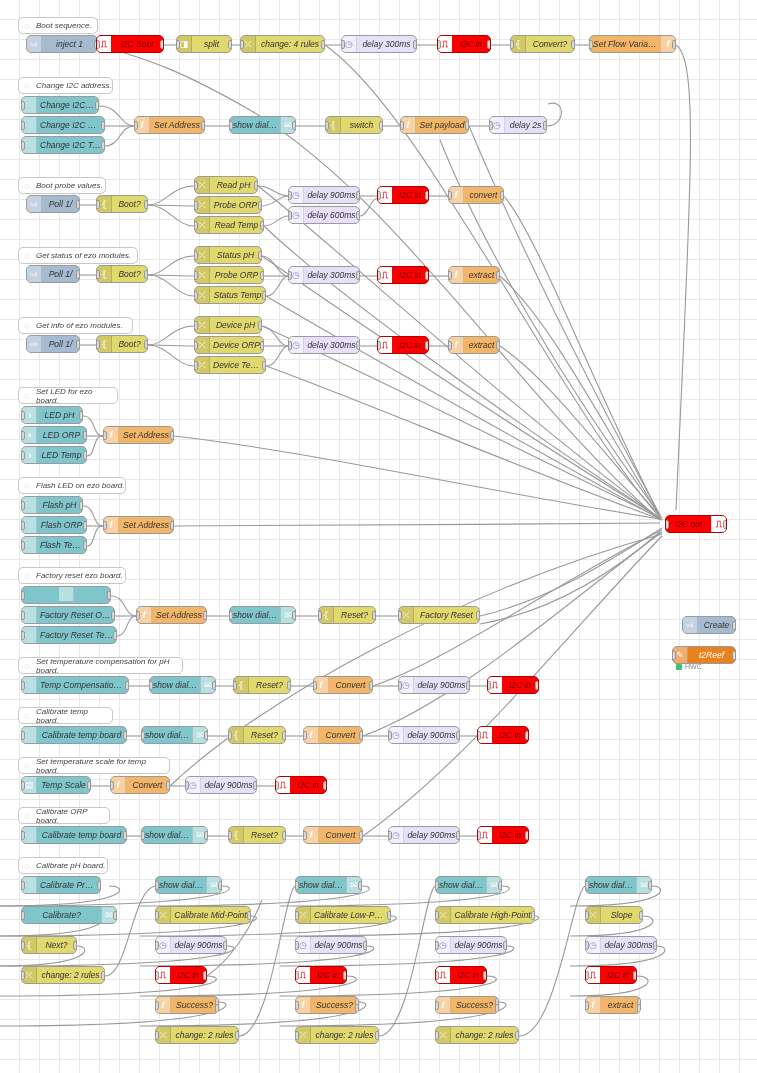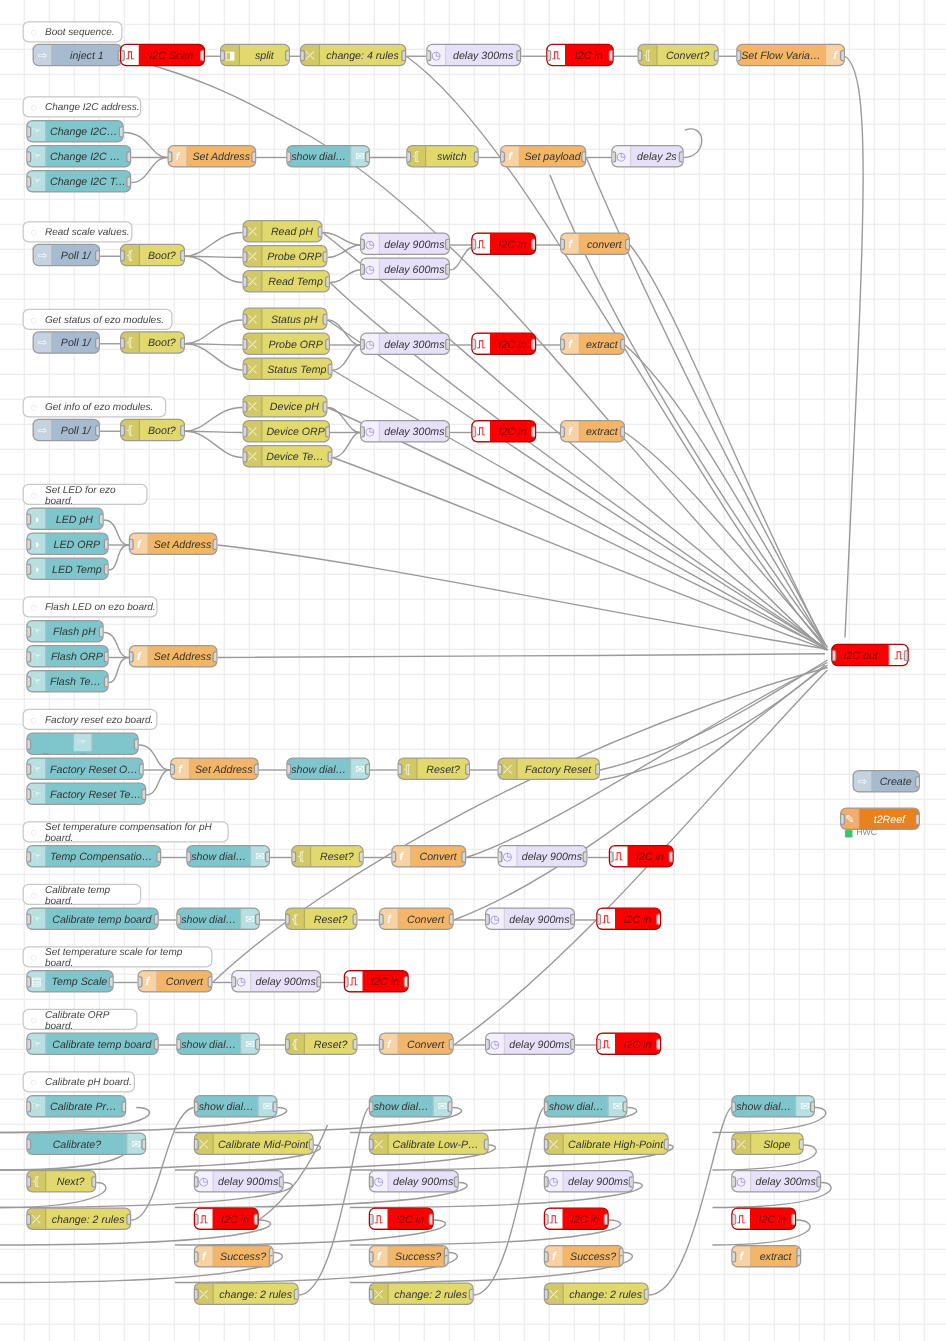--- a/index.html
+++ b/index.html
@@ -246,21 +246,21 @@
       <div class="comment" style="left: 18px; top: 17px; width: 80px;">
         <span class="cico">◌</span>
         <span class="lbl">Boot sequence.</span>
       </div>
       <div class="comment" style="left: 18px; top: 77px; width: 95px;">
         <span class="cico">◌</span>
         <span class="lbl">Change I2C address.</span>
       </div>
       <div class="comment" style="left: 18px; top: 177px; width: 88px;">
         <span class="cico">◌</span>
-        <span class="lbl">Read scale values.</span>
+        <span class="lbl">Boot probe values.</span>
       </div>
       <div class="comment" style="left: 18px; top: 247px; width: 120px;">
         <span class="cico">◌</span>
         <span class="lbl">Get status of ezo modules.</span>
       </div>
       <div class="comment" style="left: 18px; top: 317px; width: 115px;">
         <span class="cico">◌</span>
         <span class="lbl">Get info of ezo modules.</span>
       </div>
       <div class="comment" style="left: 18px; top: 387px; width: 100px;">
@@ -298,21 +298,21 @@
     </div>
   <div id="layer-nodes">
       <div class="node k-inject" style="left: 26px; top: 35px; width: 72px; height: 18px;">
         <span class="checkbox"></span>
         <span class="ico">⇨</span>
         <span class="lbl">inject 1</span>
         <span class="port out"></span>
       </div>
       <div class="node k-red" style="left: 96px; top: 35px; width: 68px; height: 18px;">
         <span class="ico">⎍</span>
-        <span class="lbl">I2C Scan</span>
+        <span class="lbl">I2C Boot</span>
         <span class="port in"></span>
         <span class="port out"></span>
       </div>
       <div class="node k-split" style="left: 176px; top: 35px; width: 56px; height: 18px;">
         <span class="ico">◨</span>
         <span class="lbl">split</span>
         <span class="port in"></span>
         <span class="port out"></span>
       </div>
       <div class="node k-change" style="left: 240px; top: 35px; width: 85px; height: 18px;">

